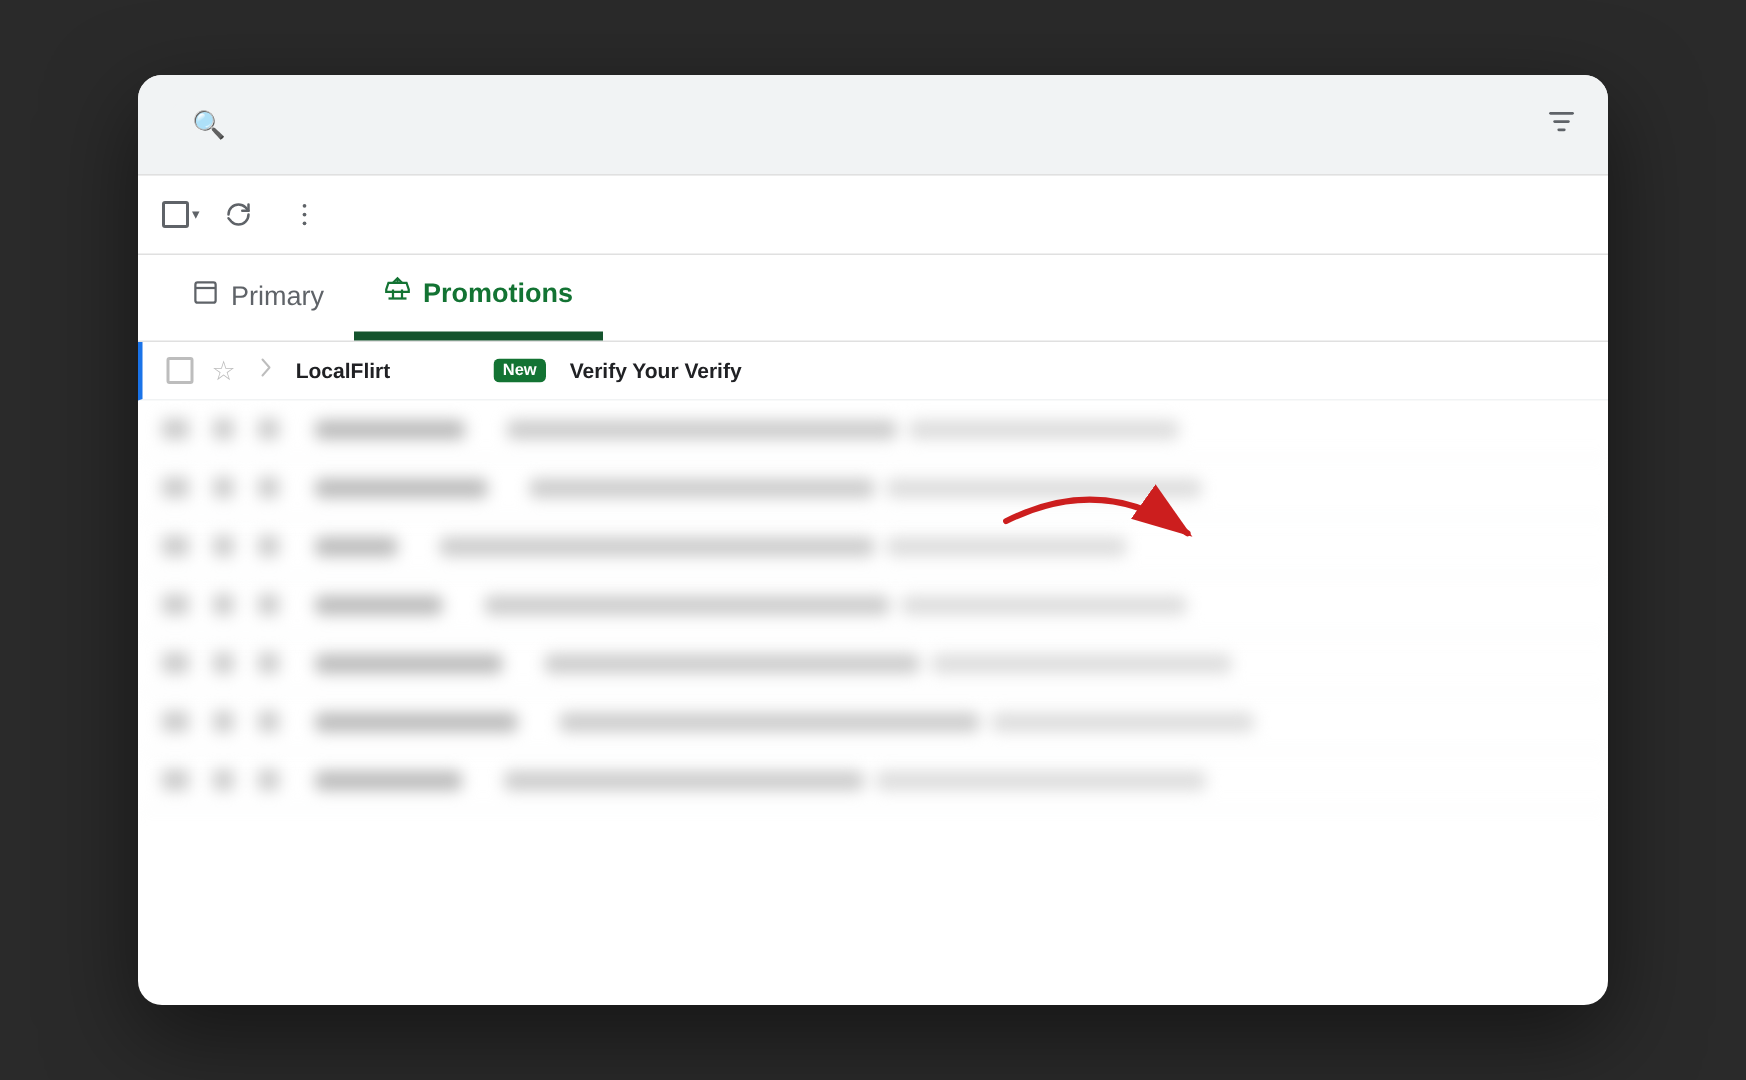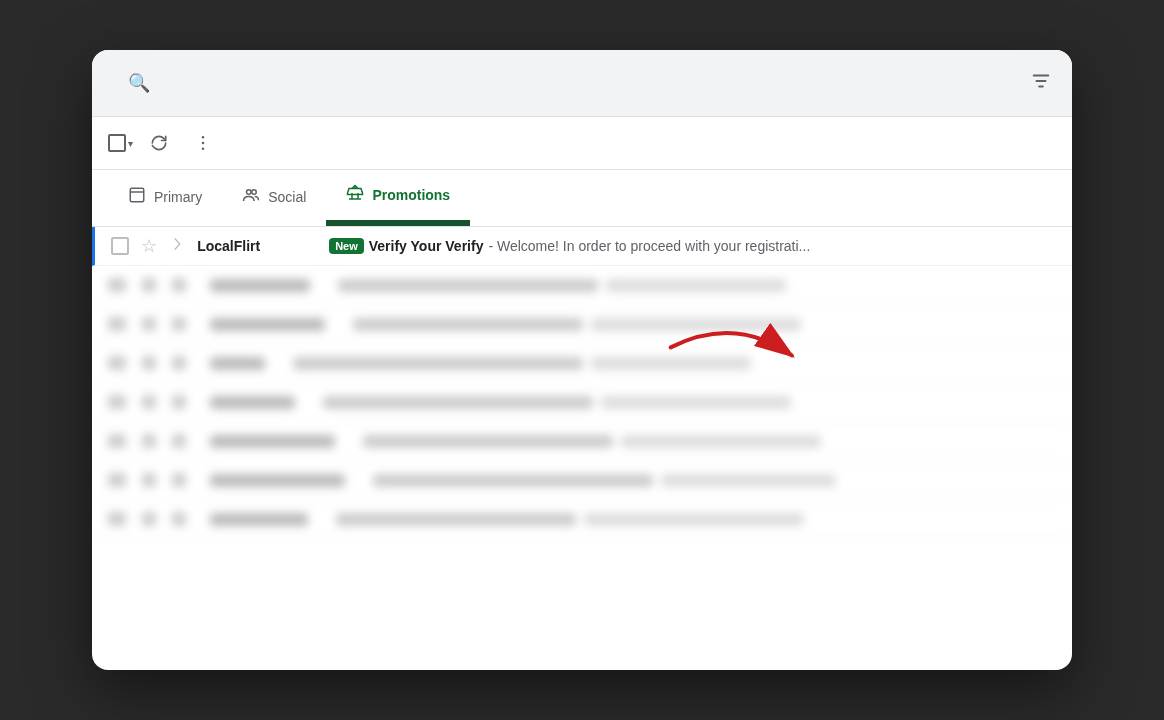--- a/index.html
+++ b/index.html
@@ -129,21 +129,21 @@
       padding: 0 16px;
     }
 
     .tab {
       display: flex;
       align-items: center;
       gap: 8px;
       padding: 14px 20px;
       cursor: pointer;
       color: #5f6368;
-      font-size: 14px;
+      font-size: 18px;
       border-bottom: 3px solid transparent;
       position: relative;
     }
 
     .tab.active {
       color: #1a73e8;
       border-bottom: 3px solid #1a73e8;
     }
 
     .tab.promotions-tab.active {
@@ -200,21 +200,21 @@
     .sender-name {
       font-size: 14px;
       font-weight: 700;
       color: #202124;
       min-width: 120px;
     }
 
     .email-content {
       display: flex;
       align-items: flex-end;
-      gap: 5px;
+      gap: 16px;
       flex: 1;
       overflow: hidden;
     }
 
     .new-badge {
       background: #137333;
       color: white;
       font-size: 11px;
       font-weight: 600;
       padding: 2px 6px;
@@ -318,31 +318,20 @@
 
     <div class="tabs">
       <div class="tab">
         <span class="tab-icon">
           <svg width="18" height="18" viewBox="0 0 24 24" fill="none">
             <rect x="3" y="3" width="18" height="18" rx="2" stroke="#5f6368" stroke-width="2"></rect>
             <line x1="3" y1="8" x2="21" y2="8" stroke="#5f6368" stroke-width="2"></line>
           </svg>
         </span>
         <span class="tab-label">Primary</span>
-      </div>
-      <div class="tab">
-        <span class="tab-icon">
-          <svg width="18" height="18" viewBox="0 0 24 24" fill="none">
-            <circle cx="9" cy="8" r="3" stroke="#5f6368" stroke-width="2"></circle>
-            <circle cx="16" cy="8" r="3" stroke="#5f6368" stroke-width="2"></circle>
-            <path d="M2 20c0-4 3-6 7-6s7 2 7 6" stroke="#5f6368" stroke-width="2" fill="none"></path>
-            <path d="M17 14c2 0 5 1 5 5" stroke="#5f6368" stroke-width="2" fill="none"></path>
-          </svg>
-        </span>
-        <span class="tab-label">Social</span>
       </div>
       <div class="tab promotions-tab active">
         <span class="tab-icon">
           <svg width="18" height="18" viewBox="0 0 24 24" fill="none">
             <path d="M20 6H4L2 12v2h20v-2L20 6z" stroke="#137333" stroke-width="2" fill="none"></path>
             <path d="M8 12v8" stroke="#137333" stroke-width="2"></path>
             <path d="M16 12v8" stroke="#137333" stroke-width="2"></path>
             <path d="M4 20h16" stroke="#137333" stroke-width="2"></path>
             <path d="M12 2v4" stroke="#137333" stroke-width="2"></path>
             <path d="M8 6l4-4 4 4" stroke="#137333" stroke-width="2" fill="none"></path>
@@ -359,21 +348,20 @@
         <span class="row-star">☆</span>
         <span class="row-forward">
           <svg width="16" height="16" viewBox="0 0 24 24" fill="none">
             <path d="M9 4l7 8-7 8" stroke="#bdbdbd" stroke-width="2" stroke-linecap="round" stroke-linejoin="round"></path>
           </svg>
         </span>
         <span class="sender-name">LocalFlirt</span>
         <div class="email-content">
           <span class="new-badge">New</span>
           <span class="email-subject">Verify Your Verify</span>
-          <span class="email-preview">- Welcome! In order to proceed with your registrati...</span>
         </div>
       </div>
 
       <div class="blurred-row" style="filter:blur(5px)">
         <div style="width:18px;height:14px;background:#ccc;border-radius:2px;"></div>
         <div style="width:14px;height:14px;background:#ccc;border-radius:2px;margin:0 4px;"></div>
         <div style="width:14px;height:14px;background:#ccc;border-radius:2px;margin-right:12px;"></div>
         <div class="blurred-sender" style="width:100px;"></div>
         <div style="flex:1;margin-left:16px;display:flex;gap:8px;">
           <div class="blurred-text" style="width:260px;"></div>

